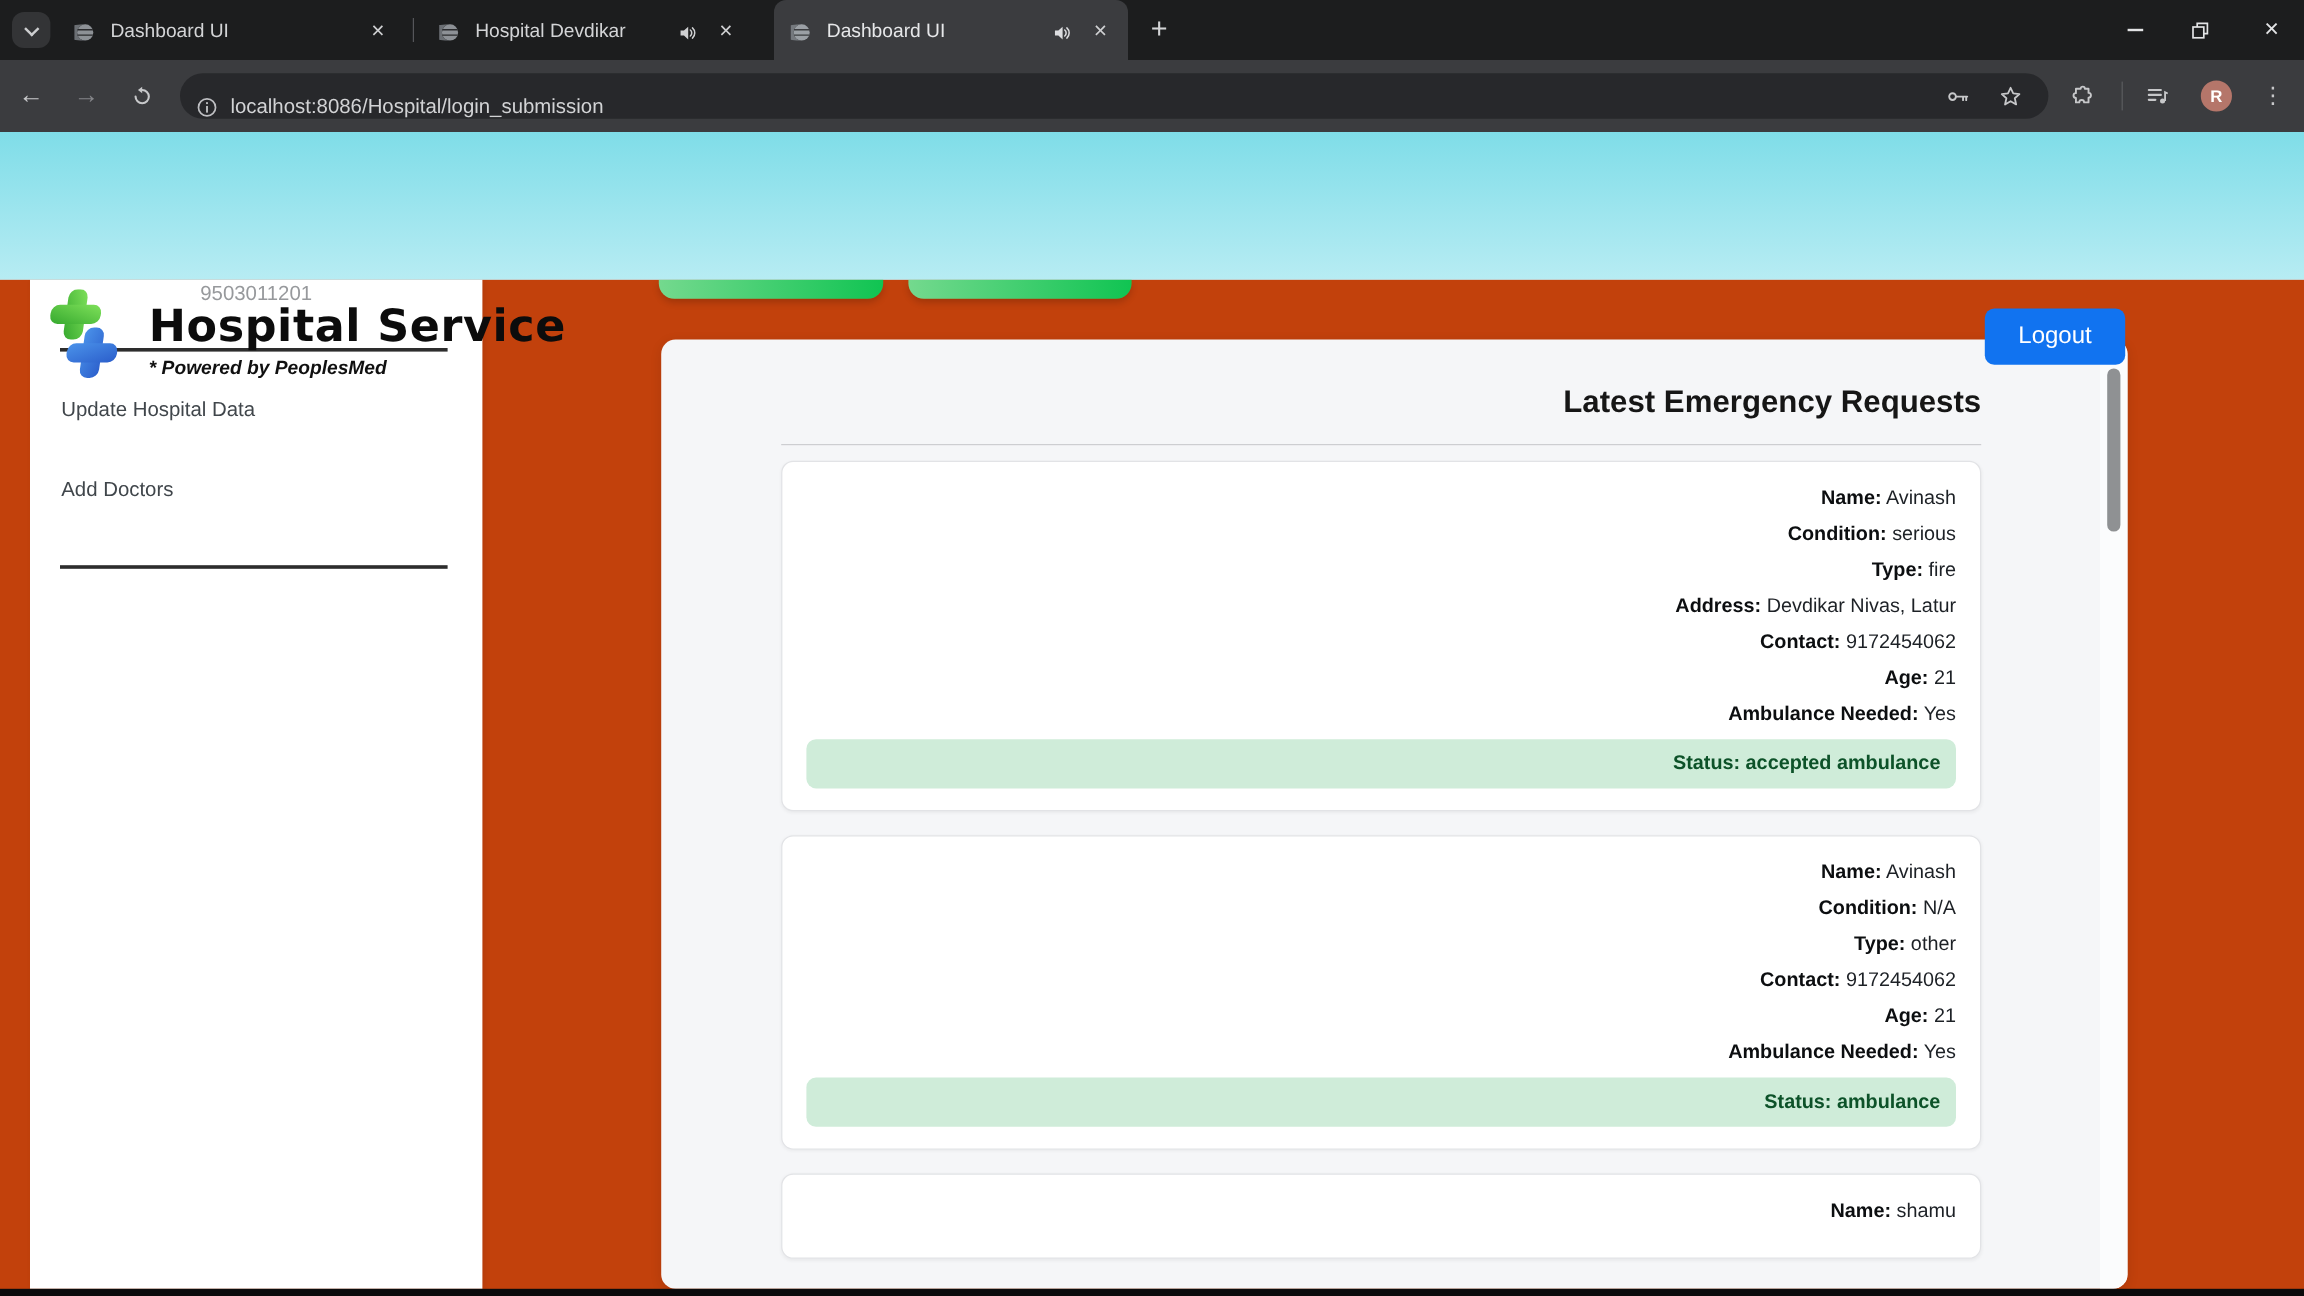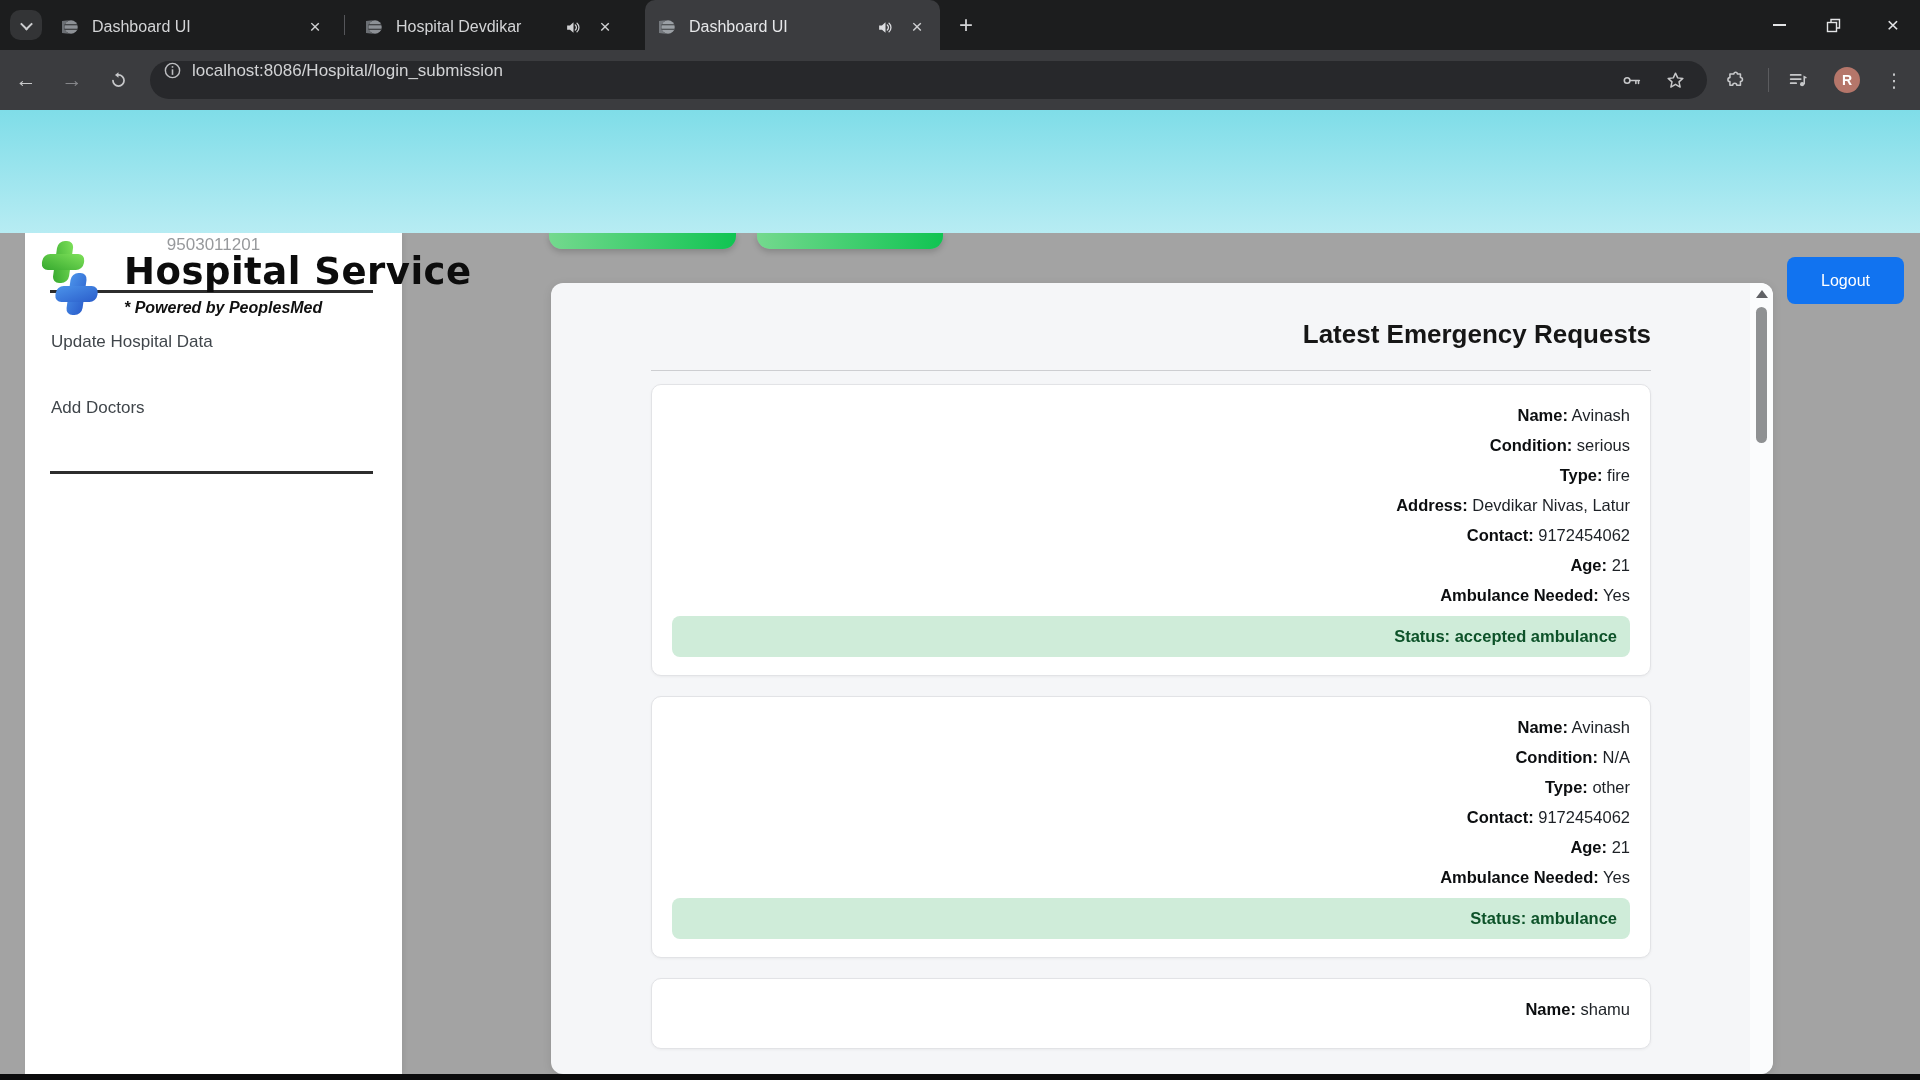--- a/index.html
+++ b/index.html
@@ -18,38 +18,38 @@
   .speaker-ic { width:17px; height:17px; flex:0 0 17px; margin-left:6px; }
   .tab-sep { position:absolute; left:344px; top:15px; width:1px; height:20px; background:#55565a; }
   .newtab-btn { position:absolute; left:950px; top:10px; width:32px; height:30px; display:flex; align-items:center; justify-content:center; color:#d3d4d6; font-size:24px; font-weight:300; cursor:pointer; }
   .winctl { position:absolute; top:0; height:50px; width:54px; display:flex; align-items:center; justify-content:center; color:#e3e4e6; cursor:pointer; }
   .win-min-bar { width:13px; height:2px; background:#e3e4e6; }
 
   
   .toolbar { position:absolute; top:50px; left:0; right:0; height:60px; background:#3b3c3f; z-index:50; }
   .navbtn { position:absolute; top:12px; width:36px; height:36px; display:flex; align-items:center; justify-content:center; font-size:21px; color:#c7c8ca; cursor:pointer; }
   .navbtn.dim { color:#85868a; }
-  .omnibox { position:absolute; left:150px; right:213px; top:11px; height:38px; background:#27282b; border-radius:19px; display:flex; align-items:flex-start; cursor:text; }
+  .omnibox { position:absolute; left:150px; right:213px; top:11px; height:38px; background:#27282b; border-radius:19px; display:flex; align-items:flex-end; cursor:text; }
   .urltext { color:#d2d3d5; font-size:17px; margin-left:10px; }
   .obx-right { position:absolute; top:0; height:38px; display:flex; align-items:center; }
   .tool-ic { width:36px; height:36px; display:flex; align-items:center; justify-content:center; cursor:pointer; }
   .tool-sep { position:absolute; left:1768px; top:18px; width:1px; height:24px; background:#5b5c5f; }
   .avatar { position:absolute; left:1834px; top:17px; width:26px; height:26px; border-radius:50%; background:#b5766a; color:#fff; font-size:14px; font-weight:bold; display:flex; align-items:center; justify-content:center; cursor:pointer; }
   .kebab { position:absolute; left:1876px; top:12px; width:36px; height:36px; display:flex; align-items:center; justify-content:center; color:#c7c8ca; font-size:19px; letter-spacing:0; cursor:pointer; }
 
   
   .appheader { position:absolute; top:110px; left:0; right:0; height:123px; background:linear-gradient(#7fdde8, #b7ecf3); z-index:40; }
   .logo { position:absolute; left:38px; top:131px; }
   .brand { position:absolute; left:124px; top:140px; }
   .brand .t { font-family:"DejaVu Sans", sans-serif; font-weight:800; font-size:37px; color:#0c0c0c; letter-spacing:0.5px; }
   .brand .s { font-weight:bold; font-size:16px; color:#101010; margin-top:6px;font-style:italic; }
-  .logout-btn { position:absolute; left:1787px; top:147px; width:117px; height:47px; background:#1173f0; color:#fff; font-size:16px; border:none; border-radius:8px; display:flex; align-items:center; justify-content:center; cursor:pointer; }
-
-  
-  .page { position:absolute; top:233px; left:0; right:0; height:847px; background:#a3a3a3; }
+  .logout-btn { position:absolute; left:1654px; top:147px; width:117px; height:47px; background:#1173f0; color:#fff; font-size:20px; border:none; border-radius:8px; display:flex; align-items:center; justify-content:center; cursor:pointer; }
+
+  
+  .page { position:absolute; top:233px; left:0; right:0; height:847px; background:#c2410c; }
   .sidebar { position:absolute; left:25px; top:0; width:377px; height:841px; background:#ffffff; box-shadow:2px 0 5px rgba(0,0,0,0.07); }
   .side-phone { text-align:center; padding-top:2px; color:#97999c; font-size:17px; }
   .side-div { position:absolute; left:25px; width:323px; height:3px; background:#2d2d2d; }
   .side-link { position:absolute; left:26px; font-size:17px; color:#40464b; cursor:pointer; }
 
   .greenbtn { position:absolute; top:0; height:16px; border-radius:0 0 13px 13px; background:linear-gradient(90deg,#74d98e,#10c452); box-shadow:0 3px 6px rgba(0,0,0,0.18); cursor:pointer; }
 
   .panel { position:absolute; left:551px; top:50px; width:1222px; height:791px; background:#f5f6f8; border-radius:12px; box-shadow:0 2px 10px rgba(0,0,0,0.10); overflow:hidden;text-align:right; }
   .content { margin:36px 0 0 100px; width:1000px; }
   .content h1 { font-size:26px; color:#161616; font-weight:bold; }

